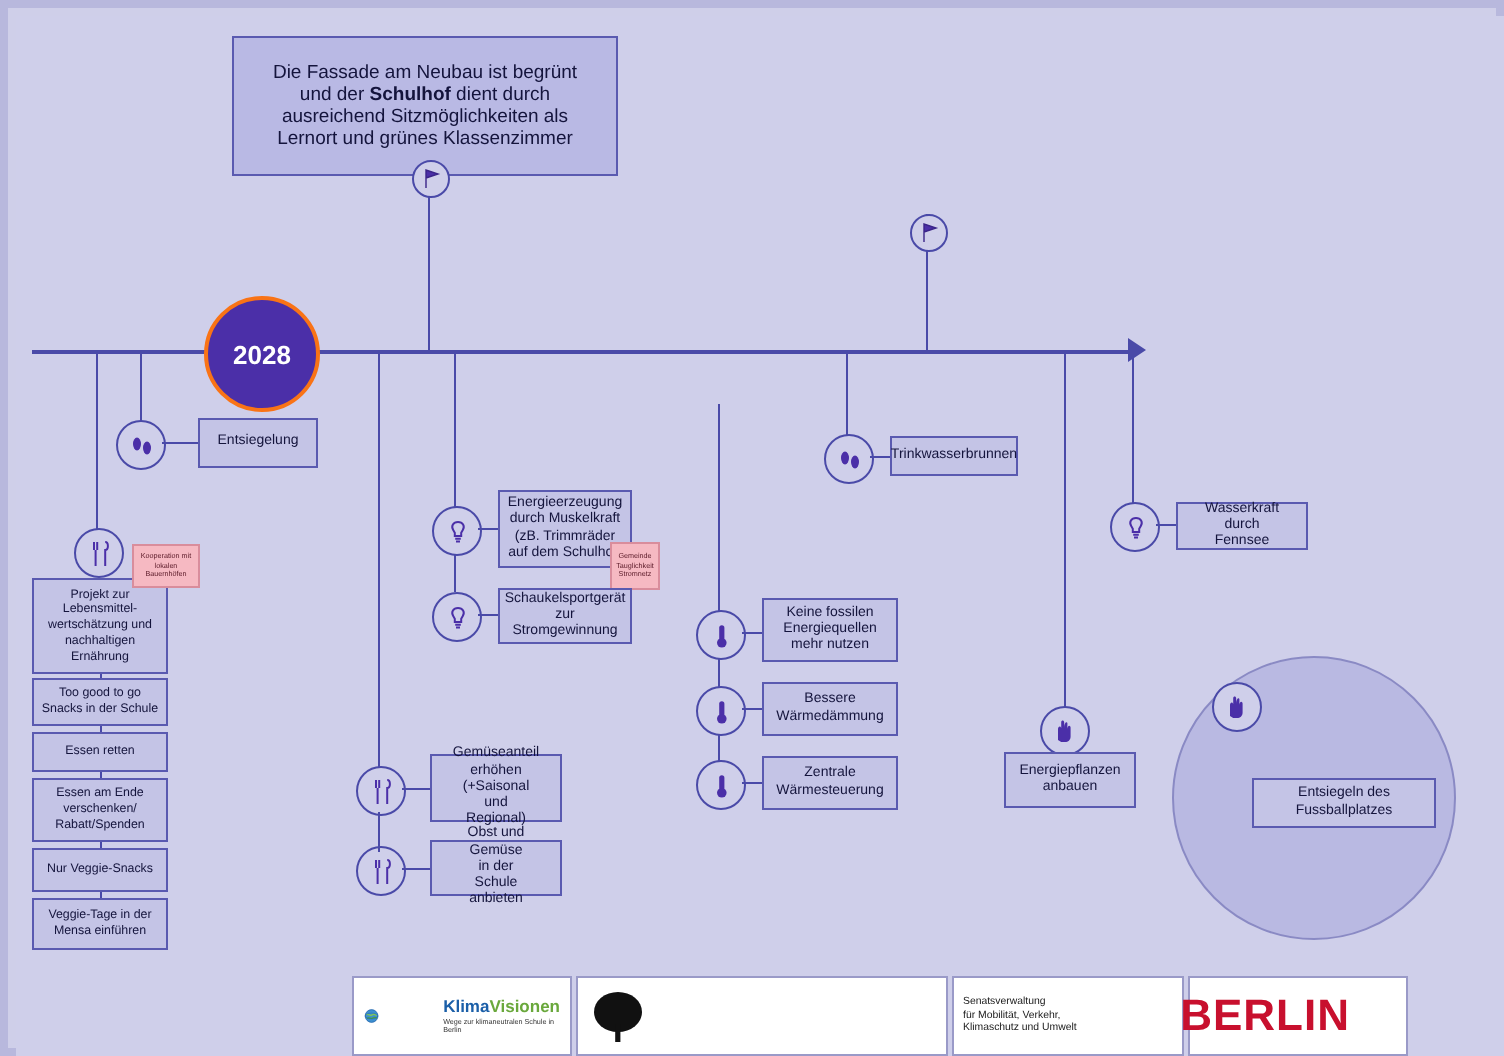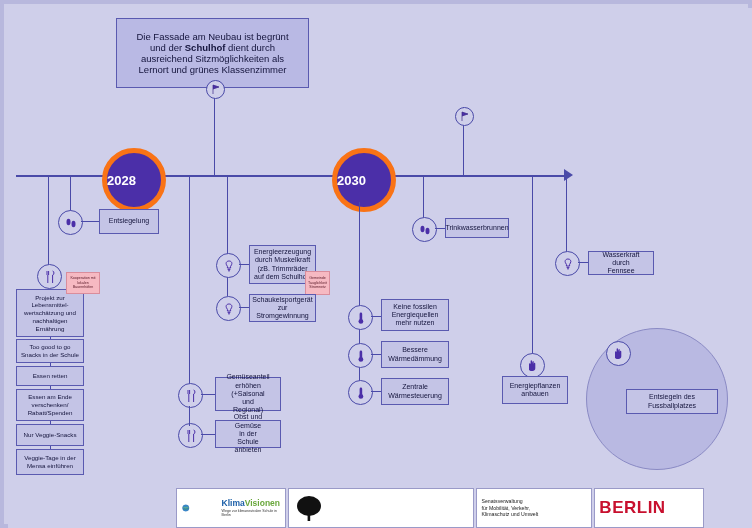--- a/index.html
+++ b/index.html
@@ -56,24 +56,24 @@
     width:0;height:0;
     border-left:9px solid #4a4aa8;
     border-top:6px solid transparent;
     border-bottom:6px solid transparent;
   }
   .year{
     position:absolute;
     border-radius:50%;
     background:#4b2fa8;
     color:#fff;
-    display:flex;align-items:center;justify-content:flex-start;
+    display:flex;align-items:center;justify-content:center;
     font-size:13px;
     font-weight:bold;
-    border:5px solid #f97316;
+    border:2px solid #f97316;
   }
   .ellipse{
     position:absolute;
     border-radius:50%;
     background:#cfcfea;
     border:1px solid #3a3a8c;
     display:flex;align-items:center;justify-content:center;
     text-align:center;
     color:#12123a;
     font-size:11.5px;
@@ -129,21 +129,21 @@
     display:flex;align-items:center;
     padding:2px 5px;
     margin-right:2px;
     gap:28px;
   }
   .logo-klima{width:110px;}
   .logo-ufu{width:188px;}
   .logo-senat{width:118px;font-size:5.2px;color:#1a1a1a;line-height:1.3;}
   .logo-berlin{width:110px;justify-content:center;}
   .berlin-word{
-    font-weight:bold;font-size:17px;color:#c8102e;letter-spacing:.5px;
+    font-weight:bold;font-size:22px;color:#c8102e;letter-spacing:.5px;
   }
   .bear{
     width:22px;height:30px;margin-left:5px;
   }
   .klima-text{font-size:8.5px;line-height:1.15;}
   .klima-text b{color:#1b5fa8;}
   .klima-sub{font-size:3.6px;color:#333;display:block;}
   .ufu-text{font-size:11px;color:#111;line-height:1.1;}
   svg{display:block;}
 </style>
@@ -171,23 +171,20 @@
     <div class="line vline" style="left:455px;top:99px;height:69px;"></div>
     <div class="circle-icon" style="left:447px;top:99px;width:17px;height:17px;">
       <svg width="11" height="11" viewBox="0 0 11 11">
           <path d="M3 10 V1 L9 3 L3 5" fill="#4b2fa8" stroke="#3a2488" stroke-width=".7"></path>
         </svg>
     </div>
 
     <div class="year" style="left:94px;top:140px;width:54px;height:54px;">
       <span>2028</span>
     </div>
-    <div class="year" style="left:324px;top:140px;width:54px;height:54px;">
-      <span>2030</span>
-    </div>
 
 
     <div class="line vline" style="left:62px;top:168px;height:38px;"></div>
     <div class="circle-icon" style="left:50px;top:202px;width:23px;height:23px;">
       <svg width="14" height="14" viewBox="0 0 14 14">
           <ellipse cx="4.5" cy="6" rx="2" ry="3.2" fill="#4b2fa8"></ellipse>
           <ellipse cx="9.5" cy="8" rx="2" ry="3.2" fill="#4b2fa8"></ellipse>
         </svg>
     </div>
     <div class="line hline" style="left:73px;top:213px;width:18px;"></div>

